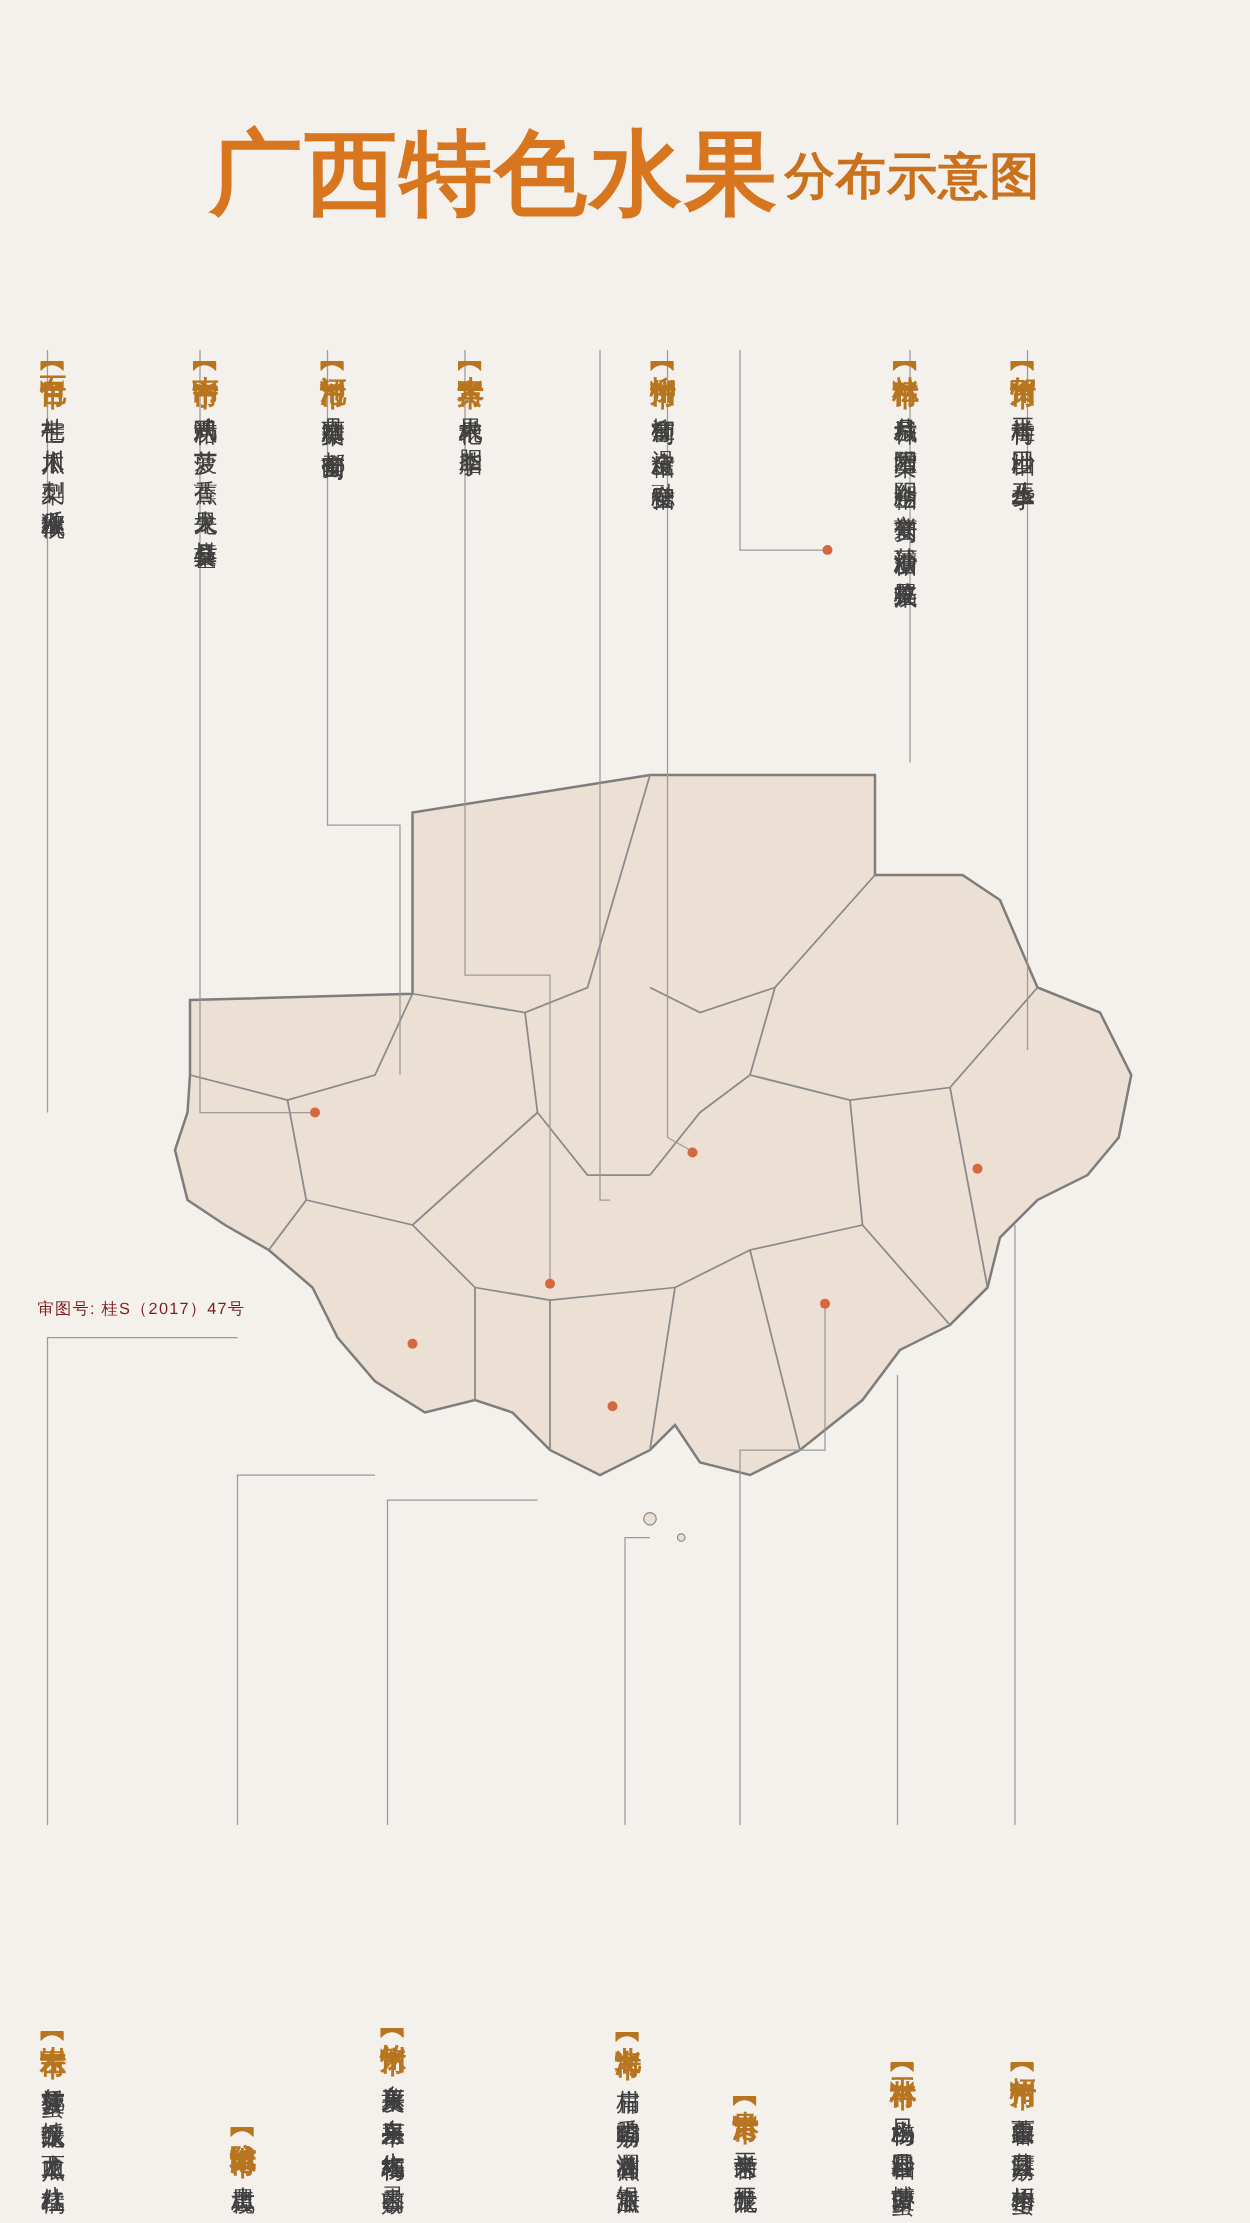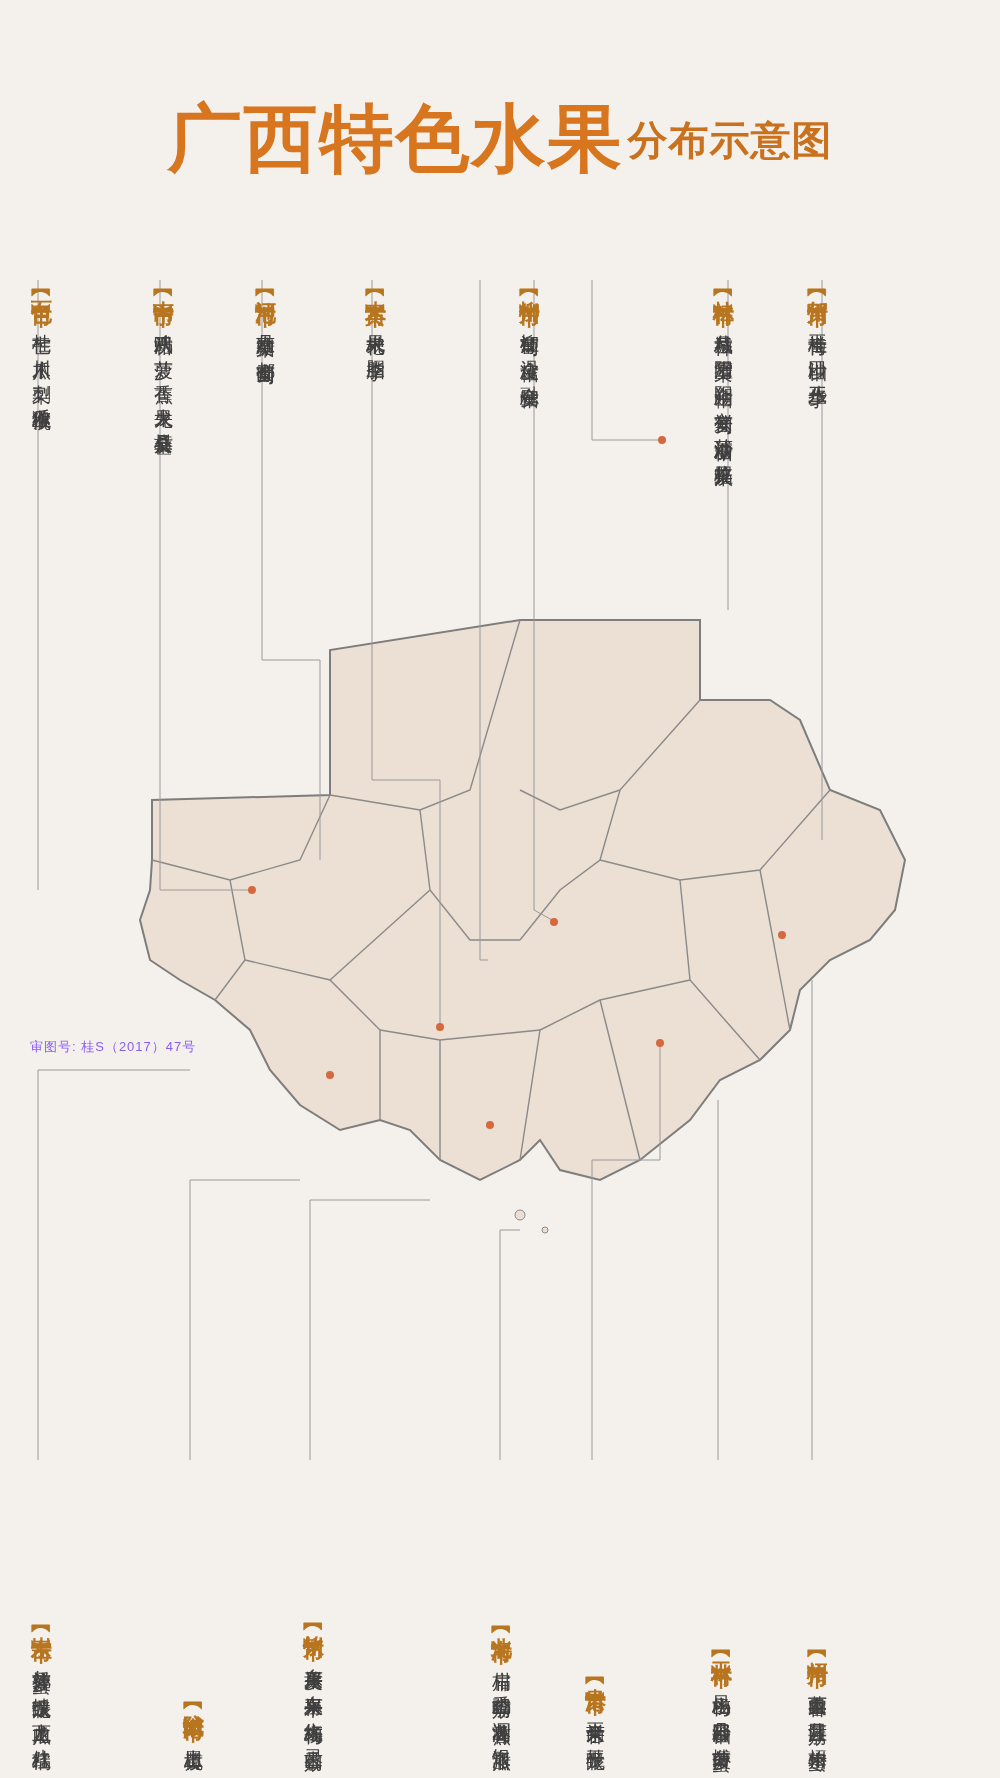--- a/index.html
+++ b/index.html
@@ -47,21 +47,21 @@
 
   
   .leader{position:absolute;background:transparent;}
   .leader svg{display:block;overflow:visible;}
   .lead-path{fill:none;stroke:#9a9a9a;stroke-width:1;}
   .lead-dot{fill:#d4693f;}
 
   
   .footnote{
     position:absolute;left:30px;top:1038px;
-    font-size:13px;color:#8b5cf6;letter-spacing:1px;
+    font-size:13px;color:#7f1d1d;letter-spacing:1px;
   }
 </style>
 </head>
 <body>
 
 <div id="stage">
 
   <div class="title-wrap">
     <span class="title-main">广西特色水果</span><span class="title-sub">分布示意图</span>
   </div>

